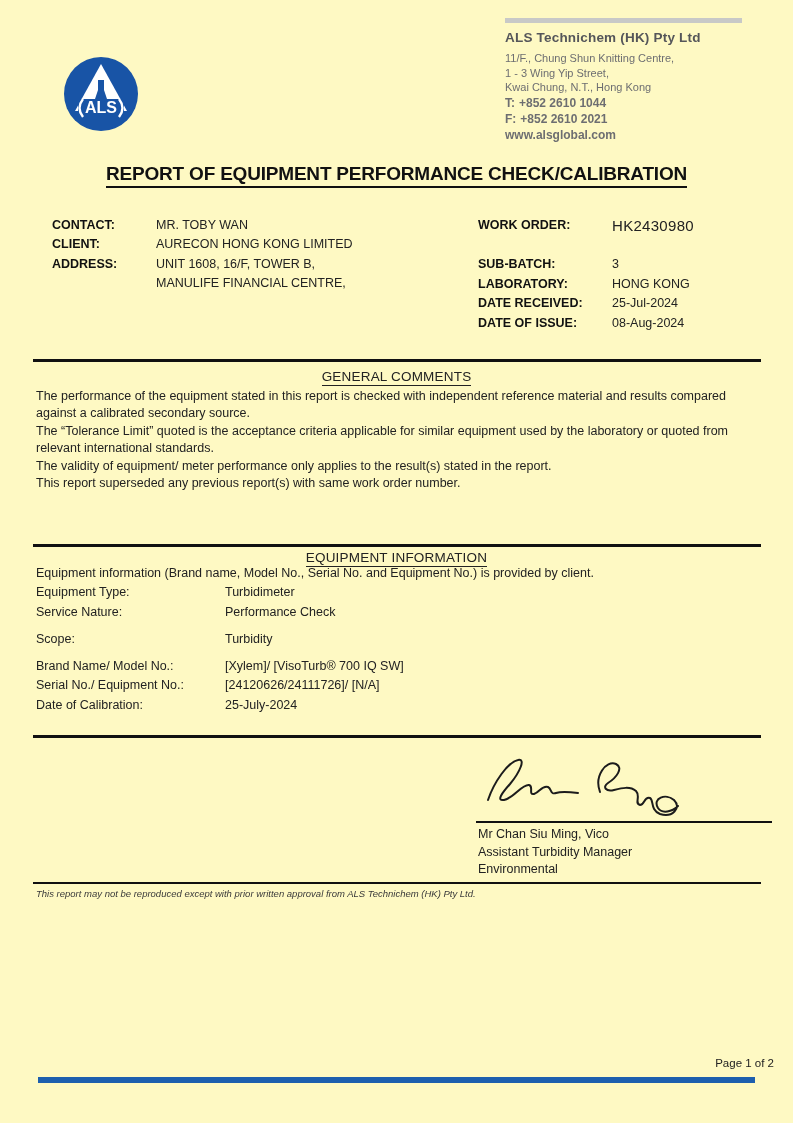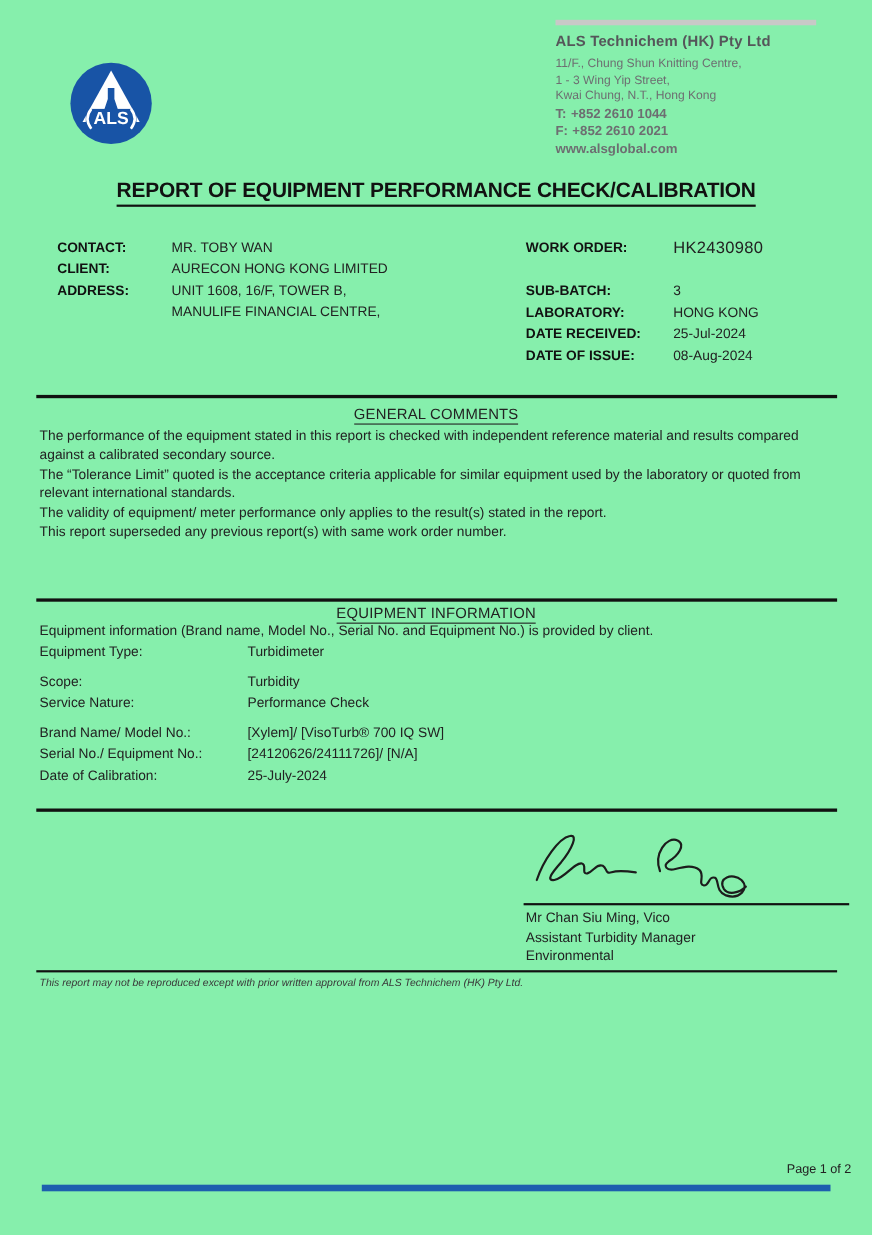--- a/index.html
+++ b/index.html
@@ -1,19 +1,19 @@
 <!DOCTYPE html>
 <html><head>
 <meta charset="utf-8">
 <style>
   * { margin:0; padding:0; box-sizing:border-box; }
   html,body { background:#e9e9e9; }
   .page {
     position:relative; width:793px; height:1123px; margin:0 auto;
-    background:#86efac; font-family:"Liberation Sans", sans-serif; color:#222;
+    background:#fef9c3; font-family:"Liberation Sans", sans-serif; color:#222;
     overflow:hidden;
     text-decoration:underline;
   }
   
   .co-block { position:absolute; left:505px; top:18px; width:252px; }
   .co-rule { height:5px; width:237px; background:#c8c9c7; margin-bottom:7px; }
   .co-name { font-size:13.5px; color:#55565a; font-weight:bold; letter-spacing:.2px; margin-bottom:6px; }
   .co-addr { font-size:11px; color:#6d6e71; line-height:14.5px; }
   .co-strong { font-size:12px; color:#6d6e71; font-weight:bold; line-height:16px; }
   .co-strong .lbl { margin-right:4px; }
@@ -143,27 +143,27 @@
   <div class="hr3" style="top:544px"></div>
   <div class="sec-head" style="top:550px">
     <span>EQUIPMENT INFORMATION</span>
   </div>
   <div class="para-block" style="top:565px">Equipment information (Brand name, Model No., Serial No. and Equipment No.) is provided by client.</div>
   <div class="eq-rows">
     <div class="eq-row">
       <span class="k">Equipment Type:</span>
       <span>Turbidimeter</span>
     </div>
+    <div class="eq-row">
+      <span class="k">Service Nature:</span>
+      <span>Performance Check</span>
+    </div>
     <div class="eq-row mt8">
       <span class="k">Scope:</span>
       <span>Turbidity</span>
-    </div>
-    <div class="eq-row">
-      <span class="k">Service Nature:</span>
-      <span>Performance Check</span>
     </div>
     <div class="eq-row mt7">
       <span class="k">Brand Name/ Model No.:</span>
       <span>[Xylem]/ [VisoTurb® 700 IQ SW]</span>
     </div>
     <div class="eq-row">
       <span class="k">Serial No./ Equipment No.:</span>
       <span>[24120626/24111726]/ [N/A]</span>
     </div>
     <div class="eq-row">

